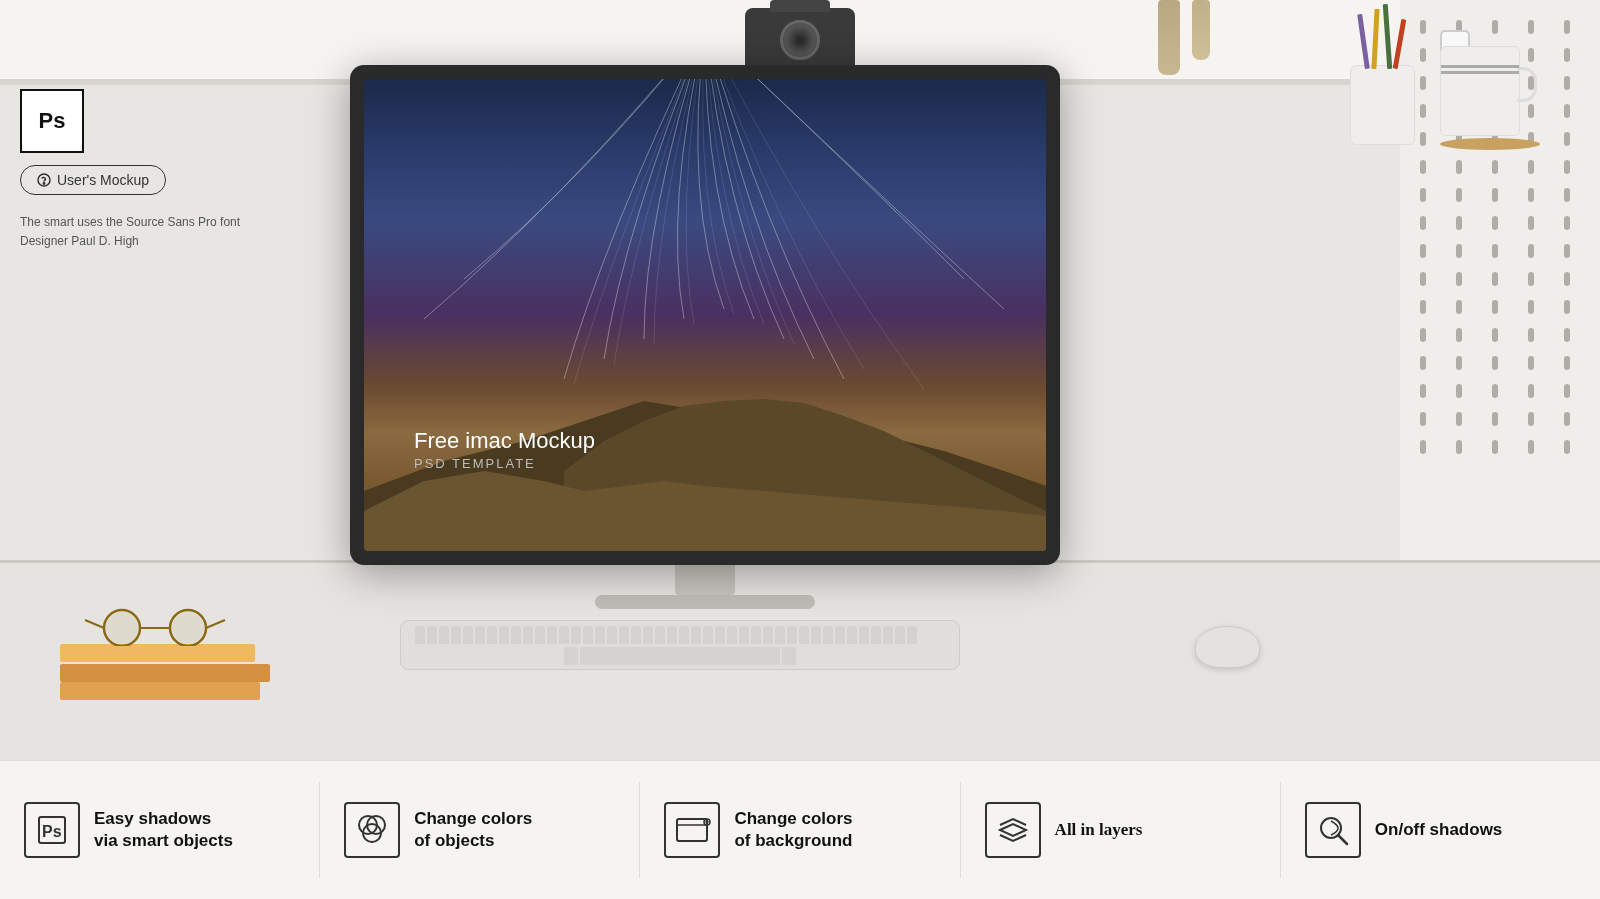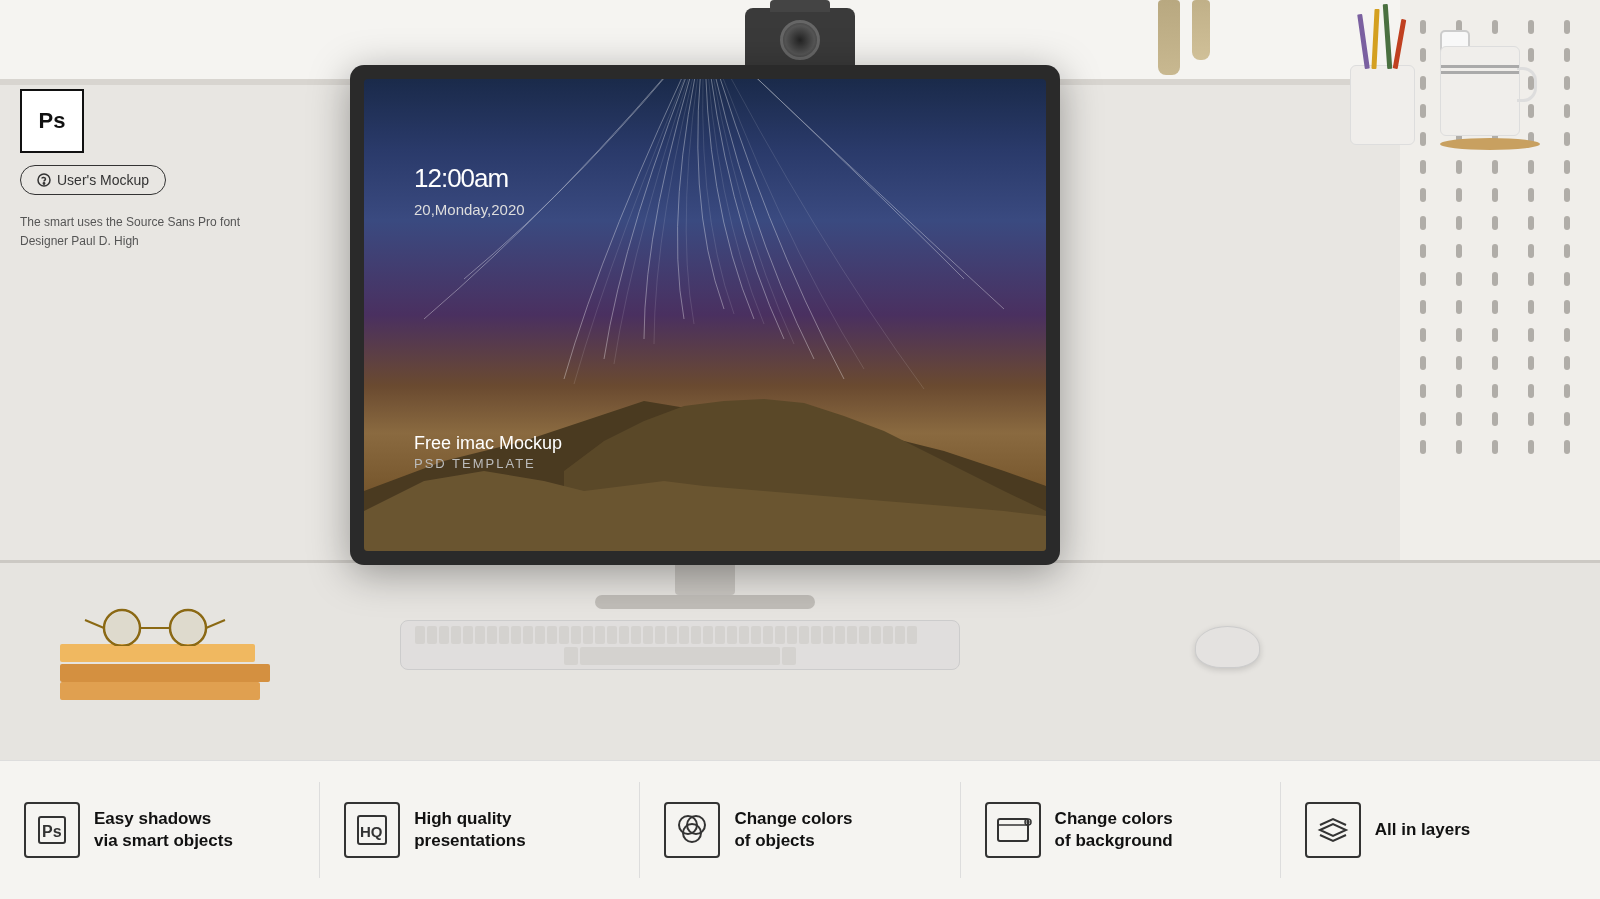--- a/index.html
+++ b/index.html
@@ -172,21 +172,21 @@
       font-size: 15px;
       color: #ddd;
       margin-top: 2px;
     }
     .screen-label {
       position: absolute;
       bottom: 80px; left: 50px;
       color: white;
     }
     .screen-label-title {
-      font-size: 18px;
+      font-size: 22px;
       font-weight: 400;
     }
     .screen-label-sub {
       font-size: 13px;
       letter-spacing: 2px;
       color: #bbb;
       margin-top: 2px;
     }
     
     .imac-neck {
@@ -537,26 +537,20 @@
         </svg>
 
         <div class="mountain">
           <svg viewBox="0 0 682 180" preserveAspectRatio="none">
             <path d="M0 180 L0 120 L80 90 L160 70 L220 50 L280 30 L340 40 L400 35 L460 55 L520 65 L580 80 L640 100 L682 115 L682 180 Z" fill="#4a3a20"></path>
             <path d="M200 180 L200 100 L240 70 L280 50 L320 35 L360 30 L400 28 L440 32 L480 45 L520 60 L560 80 L600 100 L640 120 L682 140 L682 180 Z" fill="#5a4828"></path>
             <path d="M0 180 L0 140 L60 110 L120 100 L180 110 L220 120 L260 115 L300 110 L340 115 L400 120 L460 125 L520 130 L582 135 L640 140 L682 145 L682 180 Z" fill="#6a5530"></path>
           </svg>
         </div>
 
-        <div class="screen-time">
-          <div class="time-big">
-            <span>12:00</span><span>am</span>
-          </div>
-          <div class="time-date">20,Monday,2020</div>
-        </div>
 
         <div class="screen-label">
           <div class="screen-label-title">Free imac Mockup</div>
           <div class="screen-label-sub">PSD TEMPLATE</div>
         </div>
       </div>
     </div>
     <div class="imac-neck"></div>
     <div class="imac-base"></div>
   </div>
@@ -659,30 +653,20 @@
     <div class="feature-icon-box">
       <svg width="34" height="34" viewBox="0 0 34 34">
         <rect x="4" y="4" width="26" height="26" rx="2" fill="none" stroke="#333" stroke-width="2"></rect>
         <text x="7" y="24" font-size="16" font-weight="900" fill="#333" font-family="Arial">Ps</text>
       </svg>
     </div>
     <div class="feature-text" style="white-space:pre-line;">Easy shadows
 via smart objects</div>
   </div>
 
-  <div class="feature-item">
-    <div class="feature-icon-box">
-      <svg width="34" height="34" viewBox="0 0 34 34">
-        <rect x="3" y="3" width="28" height="28" rx="2" fill="none" stroke="#333" stroke-width="2"></rect>
-        <text x="5" y="24" font-size="15" font-weight="900" fill="#333" font-family="Arial">HQ</text>
-      </svg>
-    </div>
-    <div class="feature-text" style="white-space:pre-line;">High quality
-presentations</div>
-  </div>
 
   <div class="feature-item">
     <div class="feature-icon-box">
       <svg width="38" height="38" viewBox="0 0 38 38">
         <circle cx="15" cy="14" r="9" fill="none" stroke="#333" stroke-width="2"></circle>
         <circle cx="23" cy="14" r="9" fill="none" stroke="#333" stroke-width="2"></circle>
         <circle cx="19" cy="22" r="9" fill="none" stroke="#333" stroke-width="2"></circle>
       </svg>
     </div>
     <div class="feature-text" style="white-space:pre-line;">Change colors
@@ -704,17 +688,27 @@
   </div>
 
   <div class="feature-item">
     <div class="feature-icon-box">
       <svg width="38" height="38" viewBox="0 0 38 38">
         <path d="M6 19 L19 13 L32 19 L19 25 Z" fill="none" stroke="#333" stroke-width="2"></path>
         <path d="M6 14 L19 8 L32 14" fill="none" stroke="#333" stroke-width="2"></path>
         <path d="M6 24 L19 30 L32 24" fill="none" stroke="#333" stroke-width="2"></path>
       </svg>
     </div>
-    <div class="feature-text" style="white-space:pre-line;">All in layers</div>
-  </div>
-
+    <div class="feature-text" style="white-space:pre-line;font-family:Liberation Serif, serif;">All in layers</div>
+  </div>
+
+  <div class="feature-item">
+    <div class="feature-icon-box">
+      <svg width="38" height="38" viewBox="0 0 38 38">
+        <circle cx="17" cy="17" r="10" fill="none" stroke="#333" stroke-width="2"></circle>
+        <line x1="24" y1="24" x2="33" y2="33" stroke="#333" stroke-width="2.5" stroke-linecap="round"></line>
+        <path d="M17 10 Q 24 14 24 17 Q 24 21 17 24" fill="none" stroke="#333" stroke-width="1.5"></path>
+      </svg>
+    </div>
+    <div class="feature-text" style="white-space:pre-line;">On/off shadows</div>
+  </div>
 
 </div>
 
 </body></html>

